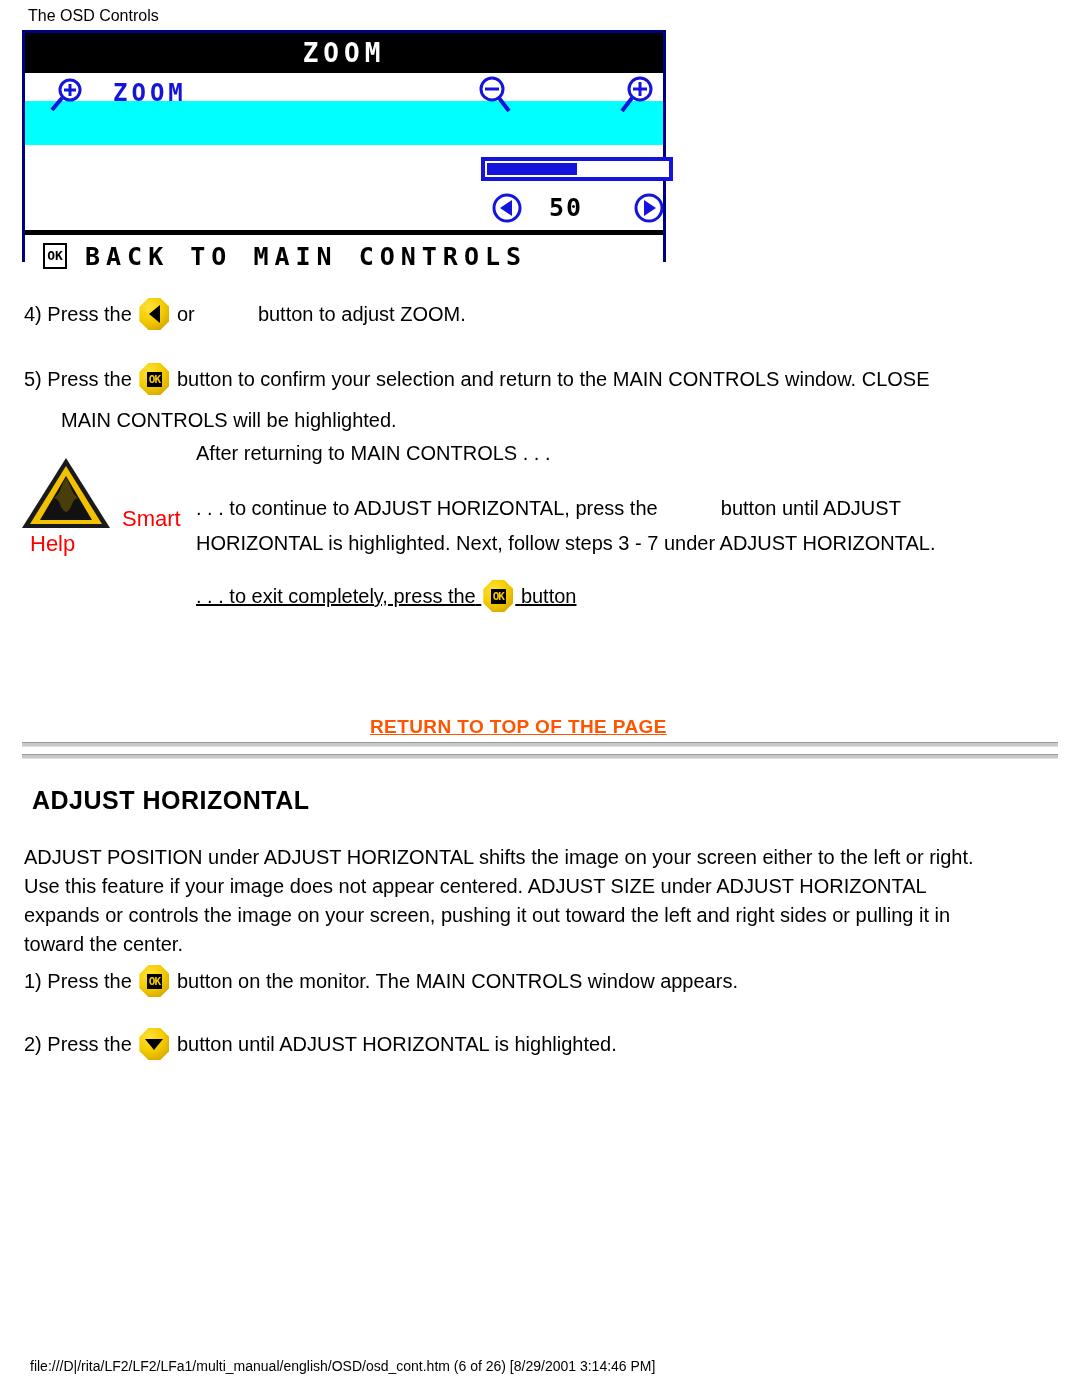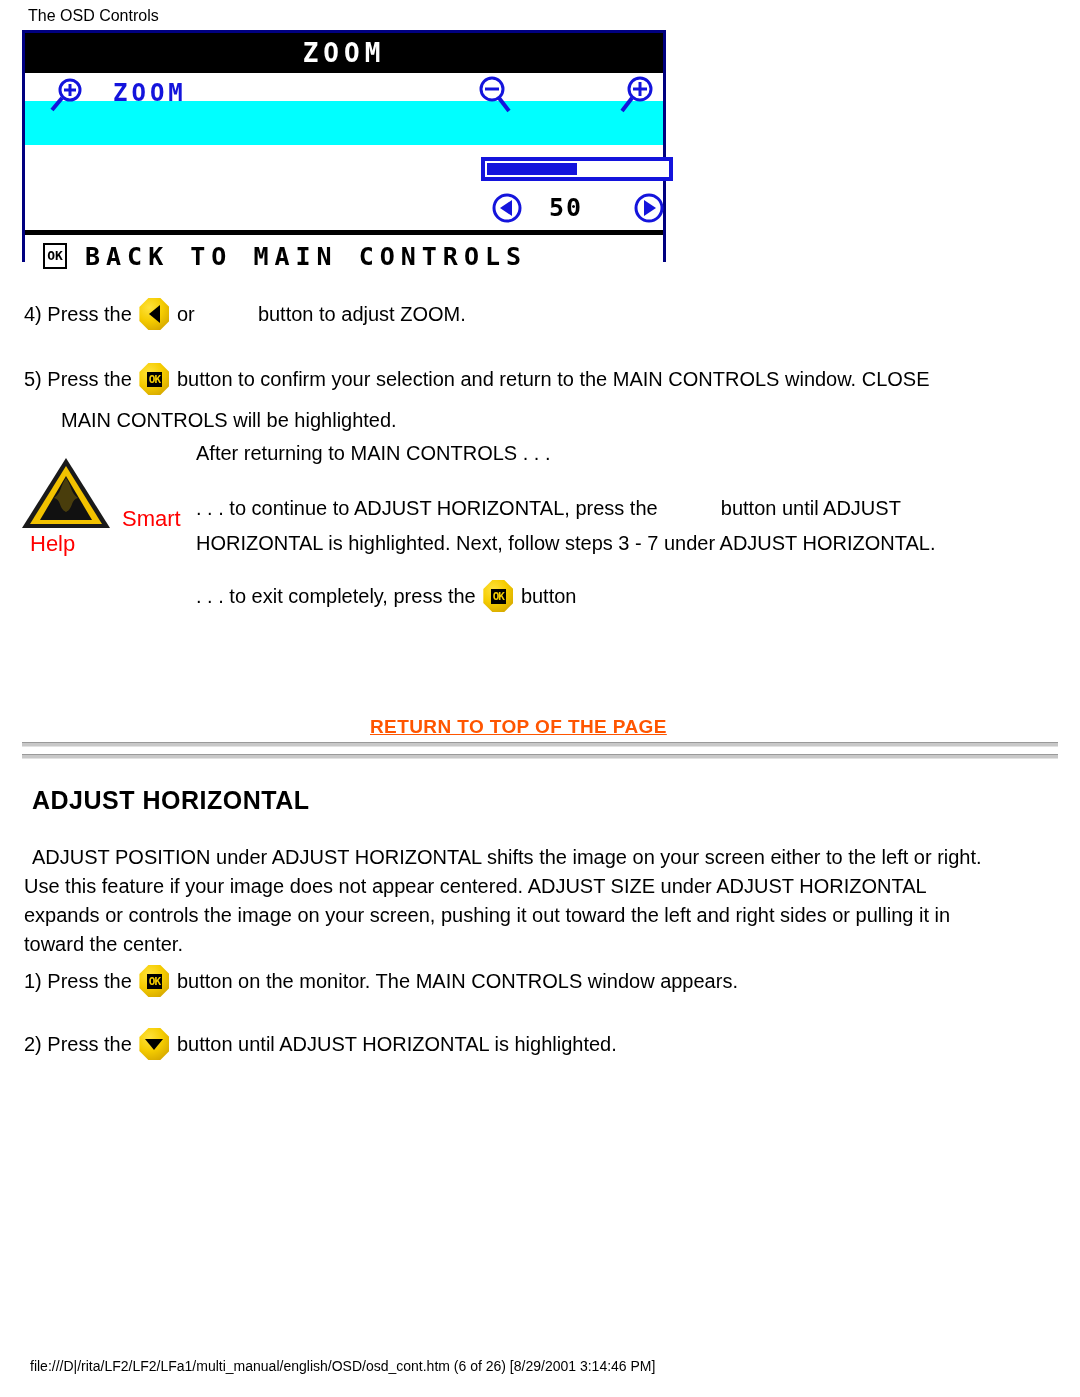--- a/index.html
+++ b/index.html
@@ -401,38 +401,38 @@
 <div class="para" style="left:196px; top:438px;">After returning to MAIN CONTROLS . . .</div>
 
 <div class="para" style="left:196px; top:493px; width:830px;">
   <span>. . . to continue to ADJUST HORIZONTAL, press the</span>
   <span class="gap"></span>
   <span>button until ADJUST</span>
 </div>
 
 <div class="para" style="left:196px; top:528px;">HORIZONTAL is highlighted. Next, follow steps 3 - 7 under ADJUST HORIZONTAL.</div>
 
-<div class="para" style="left:196px; top:580px;">
+<div class="para" style="left:196px; top:580px;text-decoration:underline;">
   <span>. . . to exit completely, press the</span>
   <span class="btn-oct">
     <span class="body"></span><span class="glyph">
         <span class="ok-glyph">OK</span>
       </span>
   </span>
   <span>button</span>
 </div>
 
 <a class="return-link" href="#">RETURN TO TOP OF THE PAGE</a>
 
 <div class="hrule r1"></div>
 <div class="hrule r2"></div>
 
 <div class="section-heading">ADJUST HORIZONTAL</div>
 
-<div class="para" style="left:32px; top:842px;">ADJUST POSITION under ADJUST HORIZONTAL shifts the image on your screen either to the left or right.</div>
+<div class="para" style="left:24px; top:842px;">ADJUST POSITION under ADJUST HORIZONTAL shifts the image on your screen either to the left or right.</div>
 <div class="para" style="left:24px; top:871px;">Use this feature if your image does not appear centered. ADJUST SIZE under ADJUST HORIZONTAL</div>
 <div class="para" style="left:24px; top:900px;">expands or controls the image on your screen, pushing it out toward the left and right sides or pulling it in</div>
 <div class="para" style="left:24px; top:929px;">toward the center.</div>
 
 <div class="para" style="left:24px; top:965px;">
   <span>1) Press the</span>
   <span class="btn-oct">
     <span class="body"></span><span class="glyph">
         <span class="ok-glyph">OK</span>
       </span>

